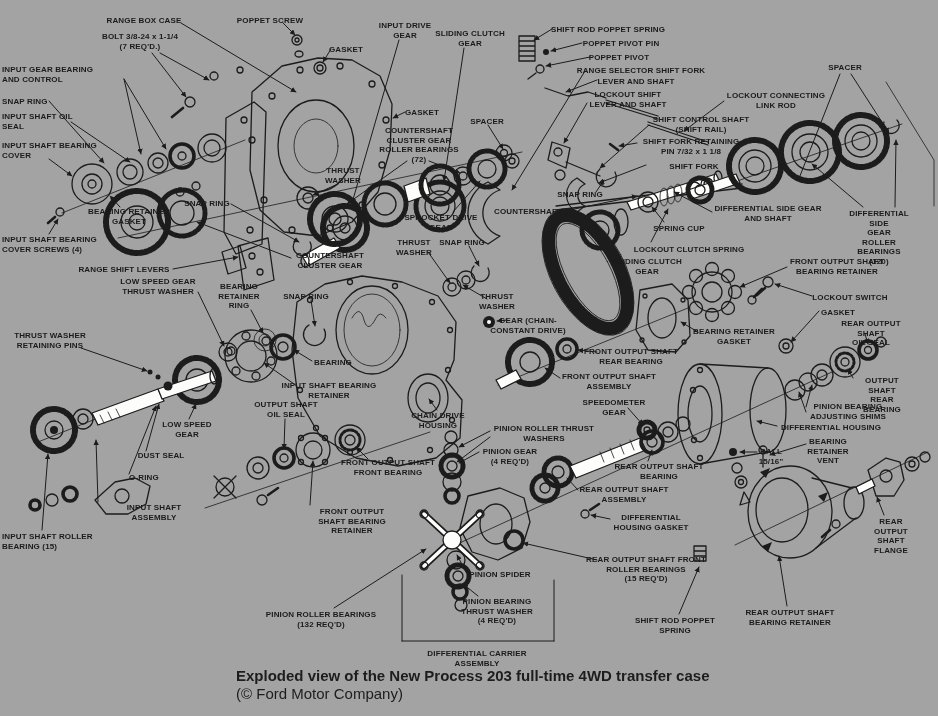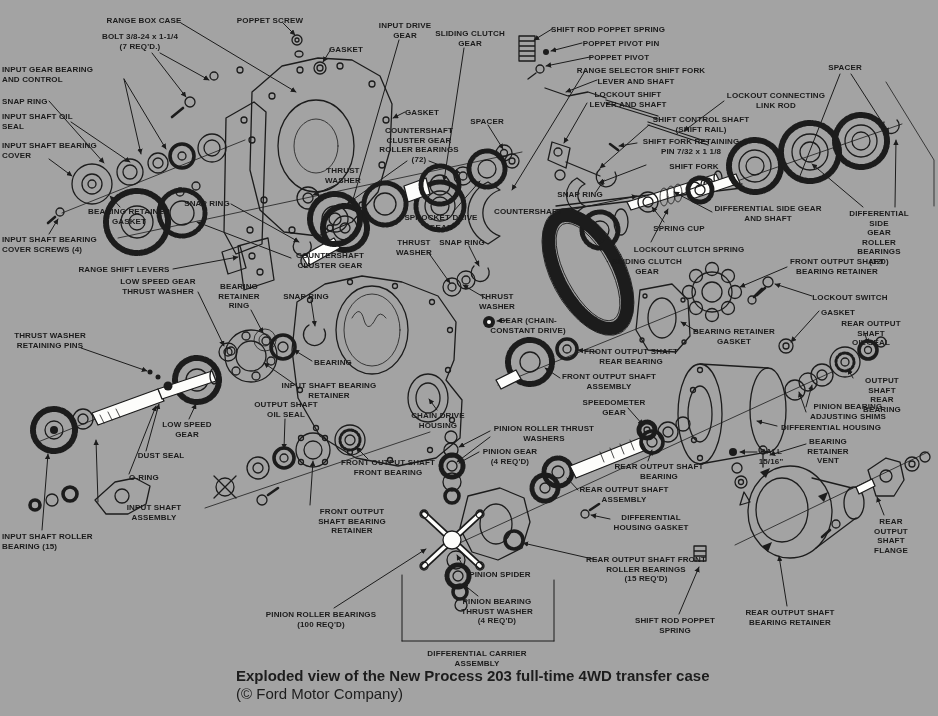--- a/index.html
+++ b/index.html
@@ -604,21 +604,21 @@
       <div class="part-label" style="left: 651px; top: 513px; transform: translateX(-50%); text-align: center;">DIFFERENTIAL
 HOUSING GASKET</div>
       <div class="part-label" style="left: 646px; top: 555px; transform: translateX(-50%); text-align: center;">REAR OUTPUT SHAFT FRONT
 ROLLER BEARINGS
 (15 REQ'D)</div>
       <div class="part-label" style="left: 500px; top: 570px; transform: translateX(-50%); text-align: center;">PINION SPIDER</div>
       <div class="part-label" style="left: 497px; top: 597px; transform: translateX(-50%); text-align: center;">PINION BEARING
 THRUST WASHER
 (4 REQ'D)</div>
       <div class="part-label" style="left: 321px; top: 610px; transform: translateX(-50%); text-align: center;">PINION ROLLER BEARINGS
-(100 REQ'D)</div>
+(132 REQ'D)</div>
       <div class="part-label" style="left: 477px; top: 649px; transform: translateX(-50%); text-align: center;">DIFFERENTIAL CARRIER
 ASSEMBLY</div>
       <div class="part-label" style="left: 675px; top: 616px; transform: translateX(-50%); text-align: center;">SHIFT ROD POPPET
 SPRING</div>
       <div class="part-label" style="left: 790px; top: 608px; transform: translateX(-50%); text-align: center;">REAR OUTPUT SHAFT
 BEARING RETAINER</div>
       <div class="part-label" style="left: 882px; top: 376px; transform: translateX(-50%); text-align: center;">OUTPUT SHAFT
 REAR BEARING</div>
       <div class="part-label" style="left: 848px; top: 402px; transform: translateX(-50%); text-align: center;">PINION BEARING
 ADJUSTING SHIMS</div>

